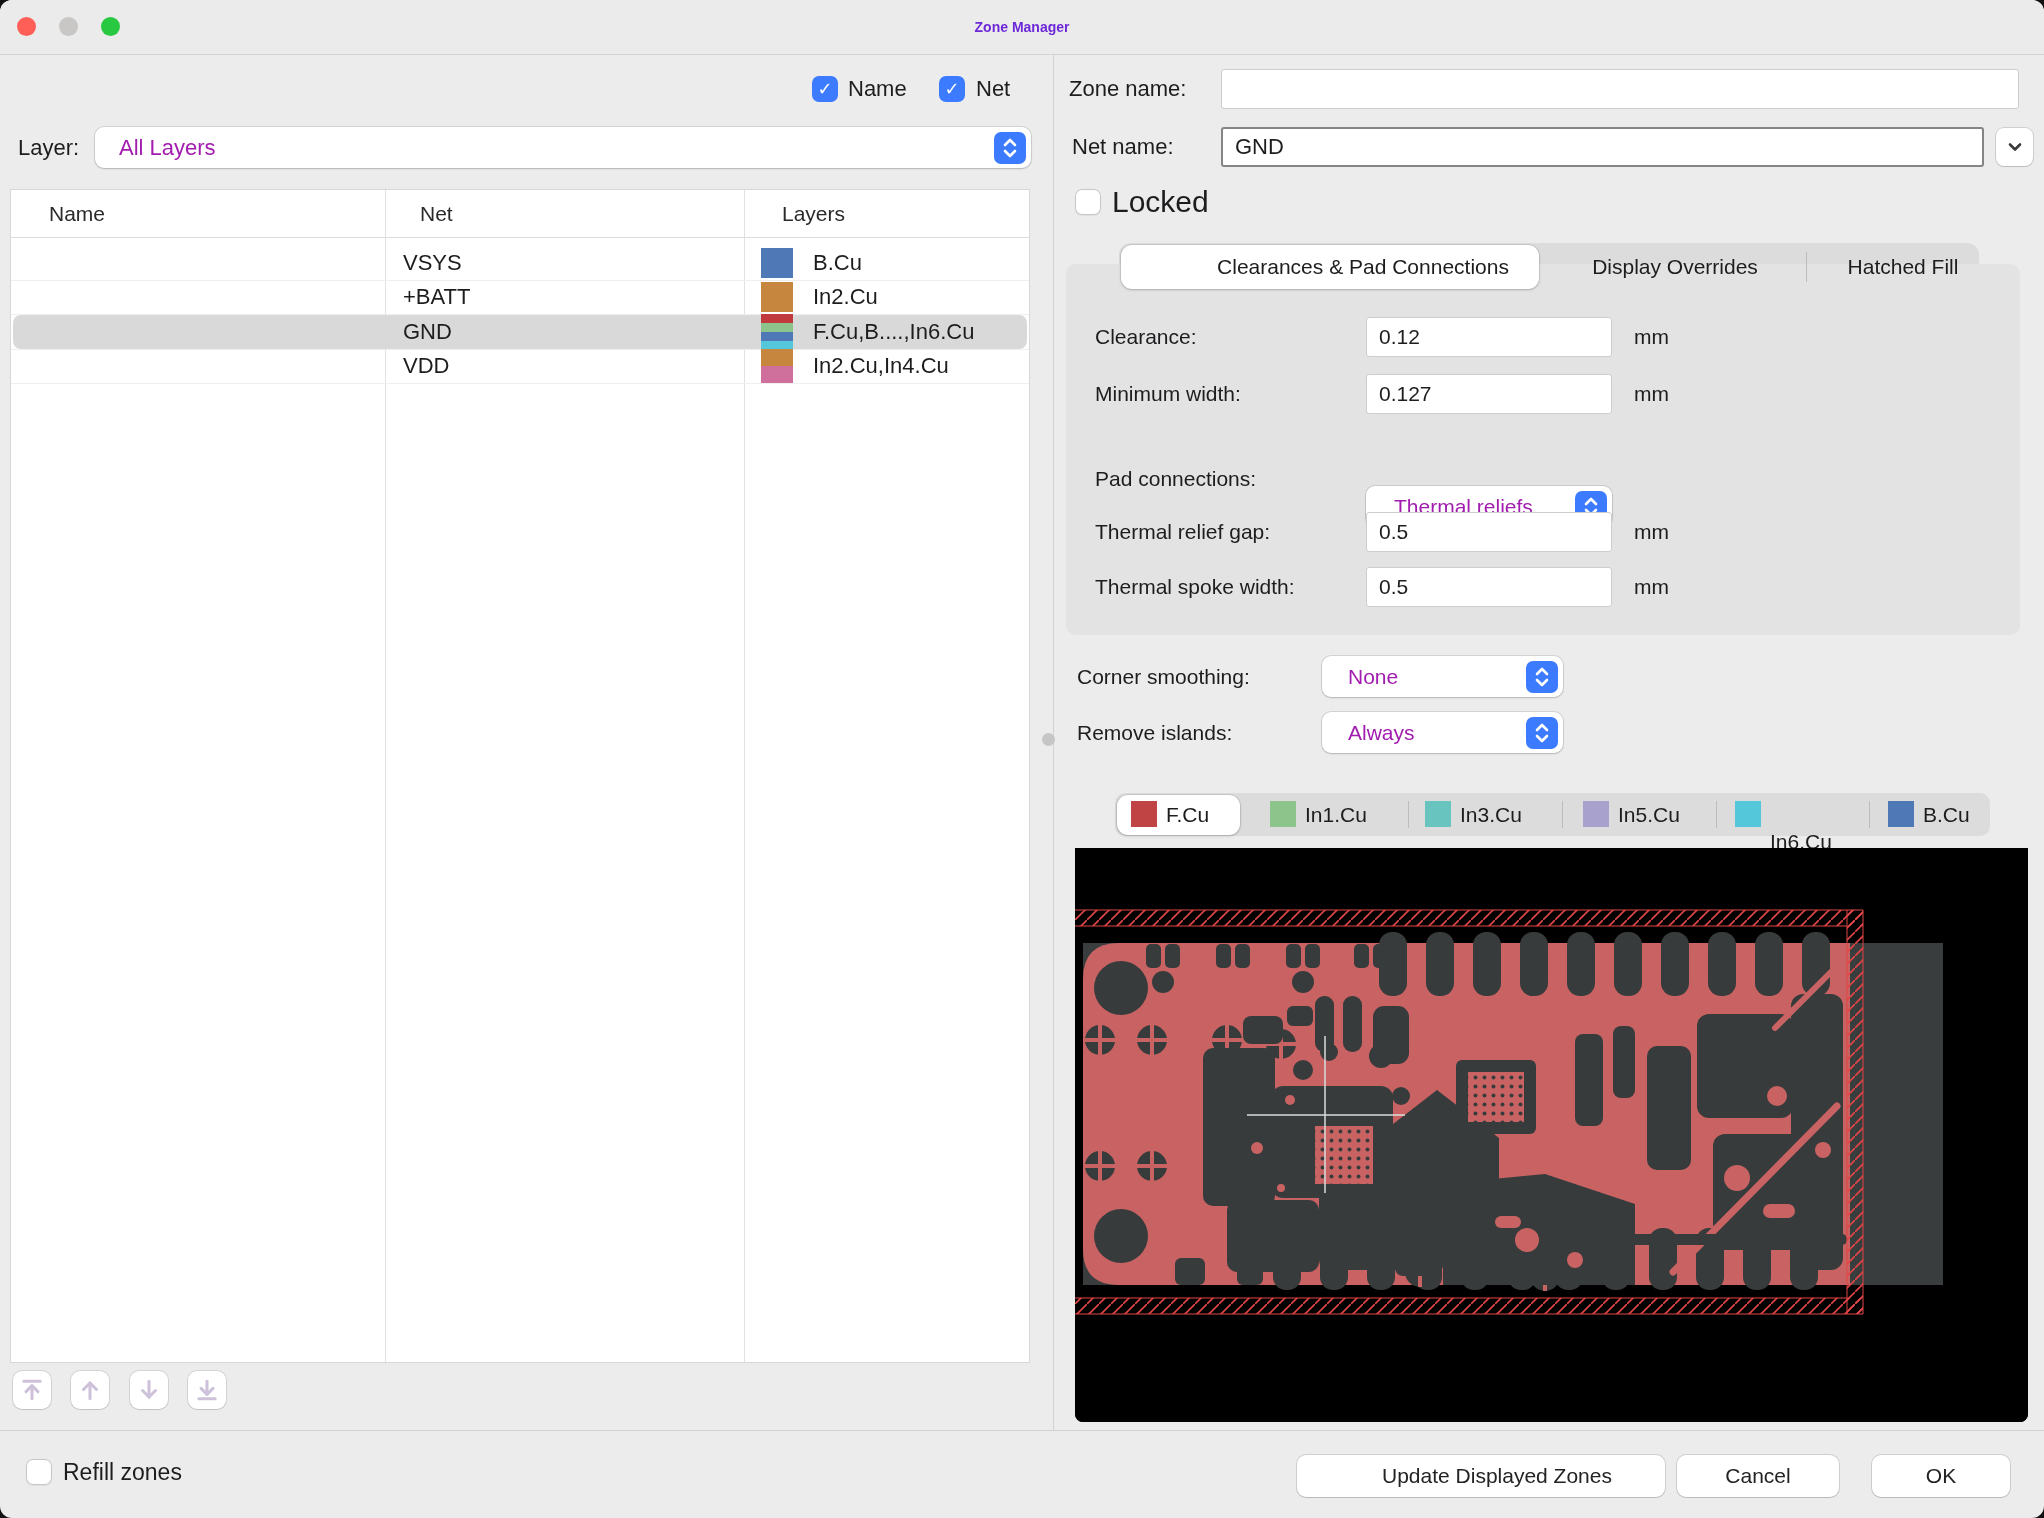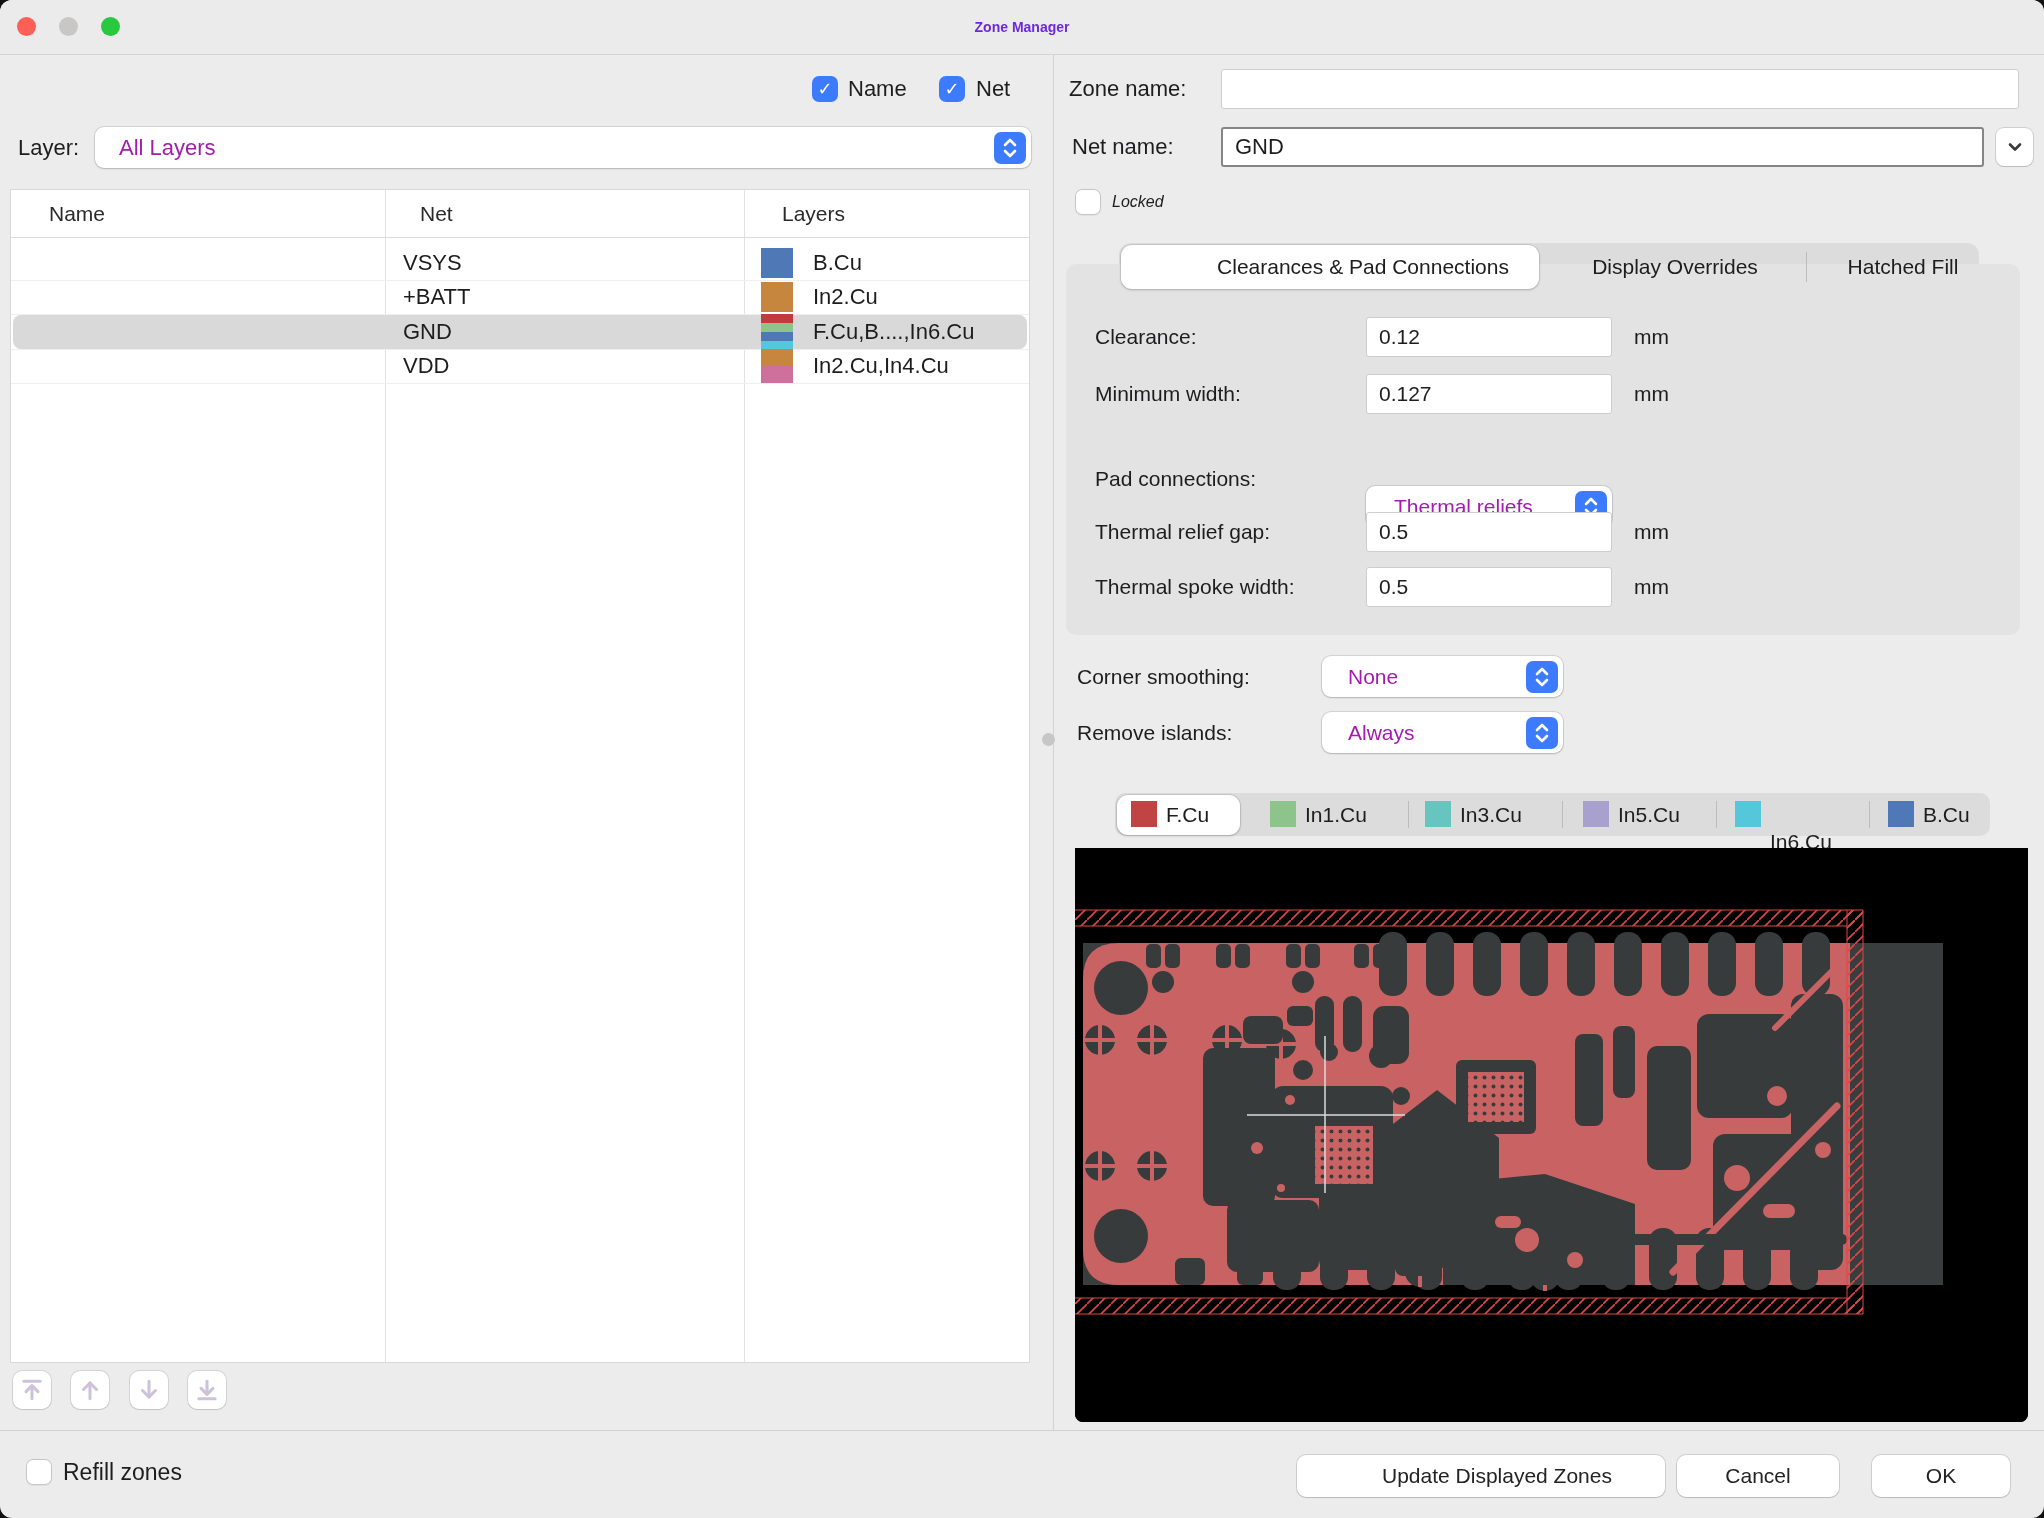--- a/index.html
+++ b/index.html
@@ -170,21 +170,21 @@
   <div class="abs tfield focused" style="left:1221px;top:127px;width:763px;height:40px;font-size:22px;">
     <span>GND</span>
   </div>
   <div class="abs btn" style="left:1996px;top:128px;width:37px;height:38px;border-radius:8px;">
     <svg width="20" height="20" viewBox="0 0 20 20">
         <path d="M5 7.5 L10 12.5 L15 7.5" fill="none" stroke="#3a3a3a" stroke-width="2.6" stroke-linecap="round" stroke-linejoin="round"></path>
       </svg>
   </div>
 
   <div class="abs checkbox" style="left:1075px;top:189px;"></div>
-  <div class="abs lbl" style="left:1112px;top:183px;height:38px;font-size:16px;font-style:italic;">Locked</div>
+  <div class="abs lbl" style="left:1112px;top:183px;height:38px;font-size:30px;">Locked</div>
 
   <div class="abs tabstrip" style="left:1119px;top:243px;width:860px;height:48px;"></div>
   <div class="abs" id="groupbox"></div>
   <div class="abs pill" style="left:1121px;top:245px;width:418px;height:44px;"></div>
   <div class="tablabel" style="left:1121px;top:245px;width:418px;height:44px;margin-left:33px;">Clearances &amp; Pad Connections</div>
   <div class="tablabel" style="left:1563px;top:245px;width:224px;height:44px;">Display Overrides</div>
   <div class="abs tabsep" style="left:1806px;top:252px;height:30px;"></div>
   <div class="tablabel" style="left:1824px;top:245px;width:158px;height:44px;">Hatched Fill</div>
 
   <div class="abs lbl" style="left:1095px;top:317px;height:40px;">Clearance:</div>

